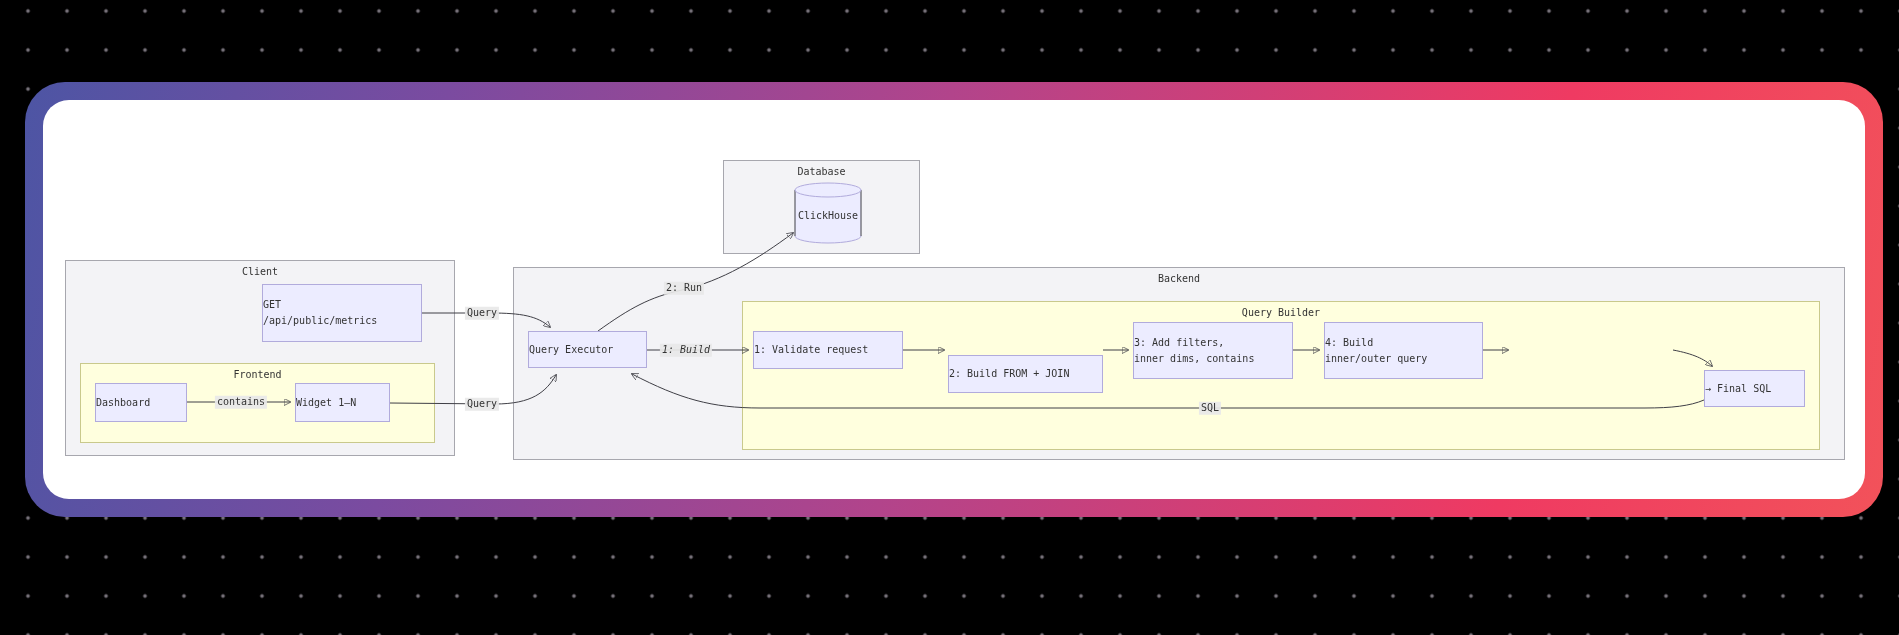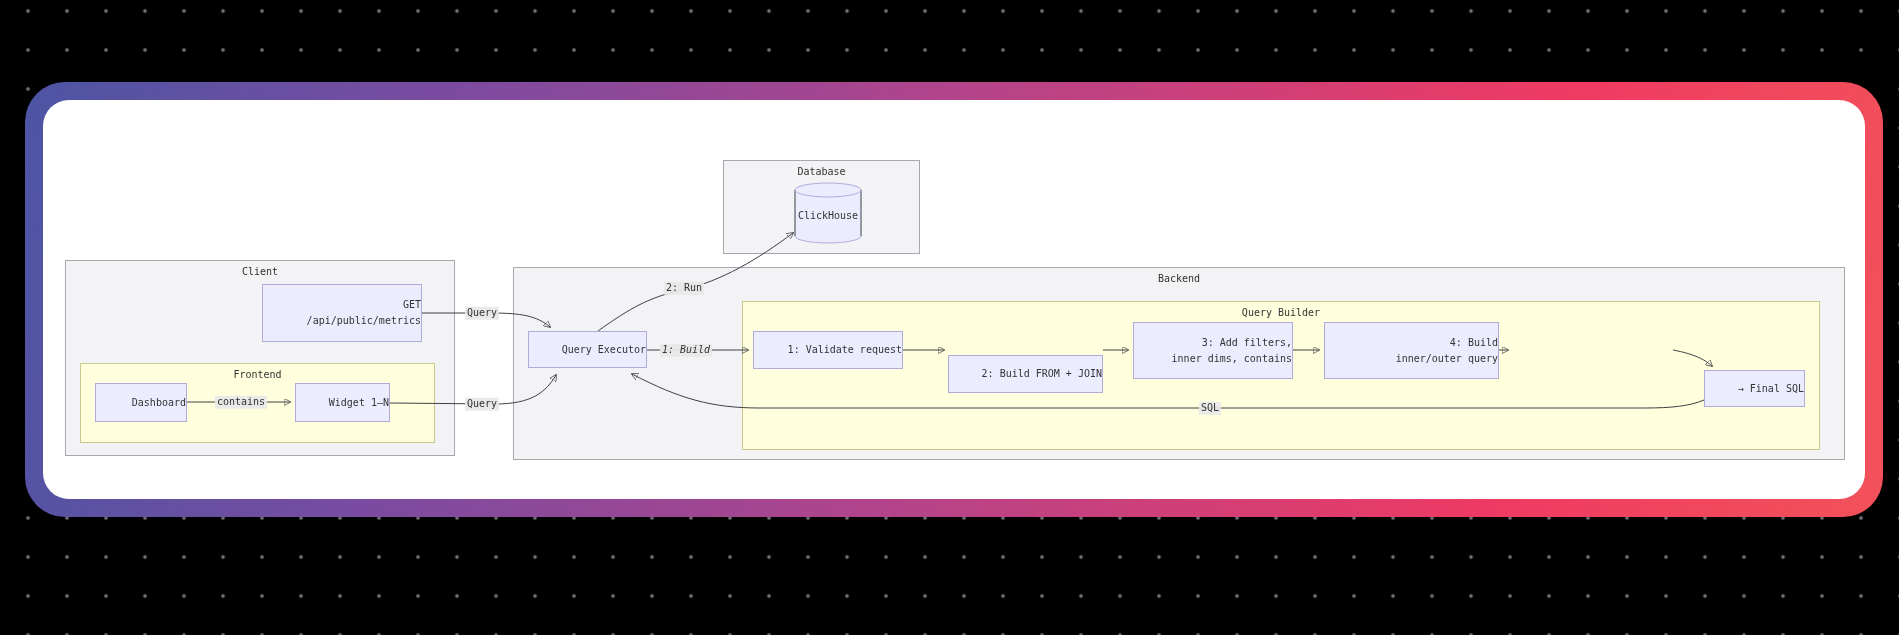--- a/index.html
+++ b/index.html
@@ -10,21 +10,21 @@
   .frame{position:absolute;left:25px;top:82px;width:1858px;height:435px;border-radius:40px;
     background:linear-gradient(100deg,#4d55a4 0%,#7b4ba0 22%,#b2448b 48%,#ef3a62 80%,#f2525a 100%);
     box-sizing:border-box;padding:18px;}
   .card{width:100%;height:100%;background:#fff;border-radius:26px;}
   .cluster{position:absolute;box-sizing:border-box;background:#f3f3f6;border:1px solid #a7a7ae;}
   .cluster.yellow{background:#ffffde;border-color:#c9c98c;}
   .cluster-title{position:absolute;top:5px;left:0;right:0;text-align:center;font-size:10px;color:#333;line-height:1.2;}
   .edges{position:absolute;left:0;top:0;}
   .edges path,.edges line{fill:none;stroke:#3f3f46;stroke-width:1;}
   .node{position:absolute;box-sizing:border-box;background:#ececff;border:1px solid #b1abdc;color:#333;
-    font-size:10px;line-height:1;display:flex;flex-direction:column;align-items:flex-end;justify-content:center;
+    font-size:10px;line-height:1;display:flex;flex-direction:column;align-items:flex-start;justify-content:center;
     gap:6px;text-align:center;white-space:nowrap;}
   .elabel{position:absolute;transform:translate(-50%,-50%);background:rgba(232,232,232,0.92);color:#333;
     font-size:10px;line-height:1.25;padding:0 2px;white-space:nowrap;}
   .chlabel{position:absolute;left:790px;top:210px;width:76px;text-align:center;font-size:10px;color:#333;}
 </style>
 </head>
 <body>
 
 <div class="stage">
 
@@ -93,21 +93,21 @@
   <div class="node" style="left:753px;top:331px;width:150px;height:38px;">
     <span>1: Validate request</span>
   </div>
   <div class="node" style="left:948px;top:331px;width:155px;height:38px;margin-top:24px;">
     <span>2: Build FROM + JOIN</span>
   </div>
   <div class="node" style="left:1133px;top:322px;width:160px;height:57px;">
     <span>3: Add filters,</span>
     <span>inner dims, contains</span>
   </div>
-  <div class="node" style="left:1324px;top:322px;width:175px;height:57px;">
+  <div class="node" style="left:1324px;top:322px;width:159px;height:57px;">
     <span>4: Build</span>
     <span>inner/outer query</span>
   </div>
   <div class="node" style="left:1704px;top:370px;width:101px;height:37px;">
     <span>→ Final SQL</span>
   </div>
 
   <div class="elabel" style="left:241px;top:402px;">contains</div>
   <div class="elabel" style="left:482px;top:313px;">Query</div>
   <div class="elabel" style="left:482px;top:404px;">Query</div>

